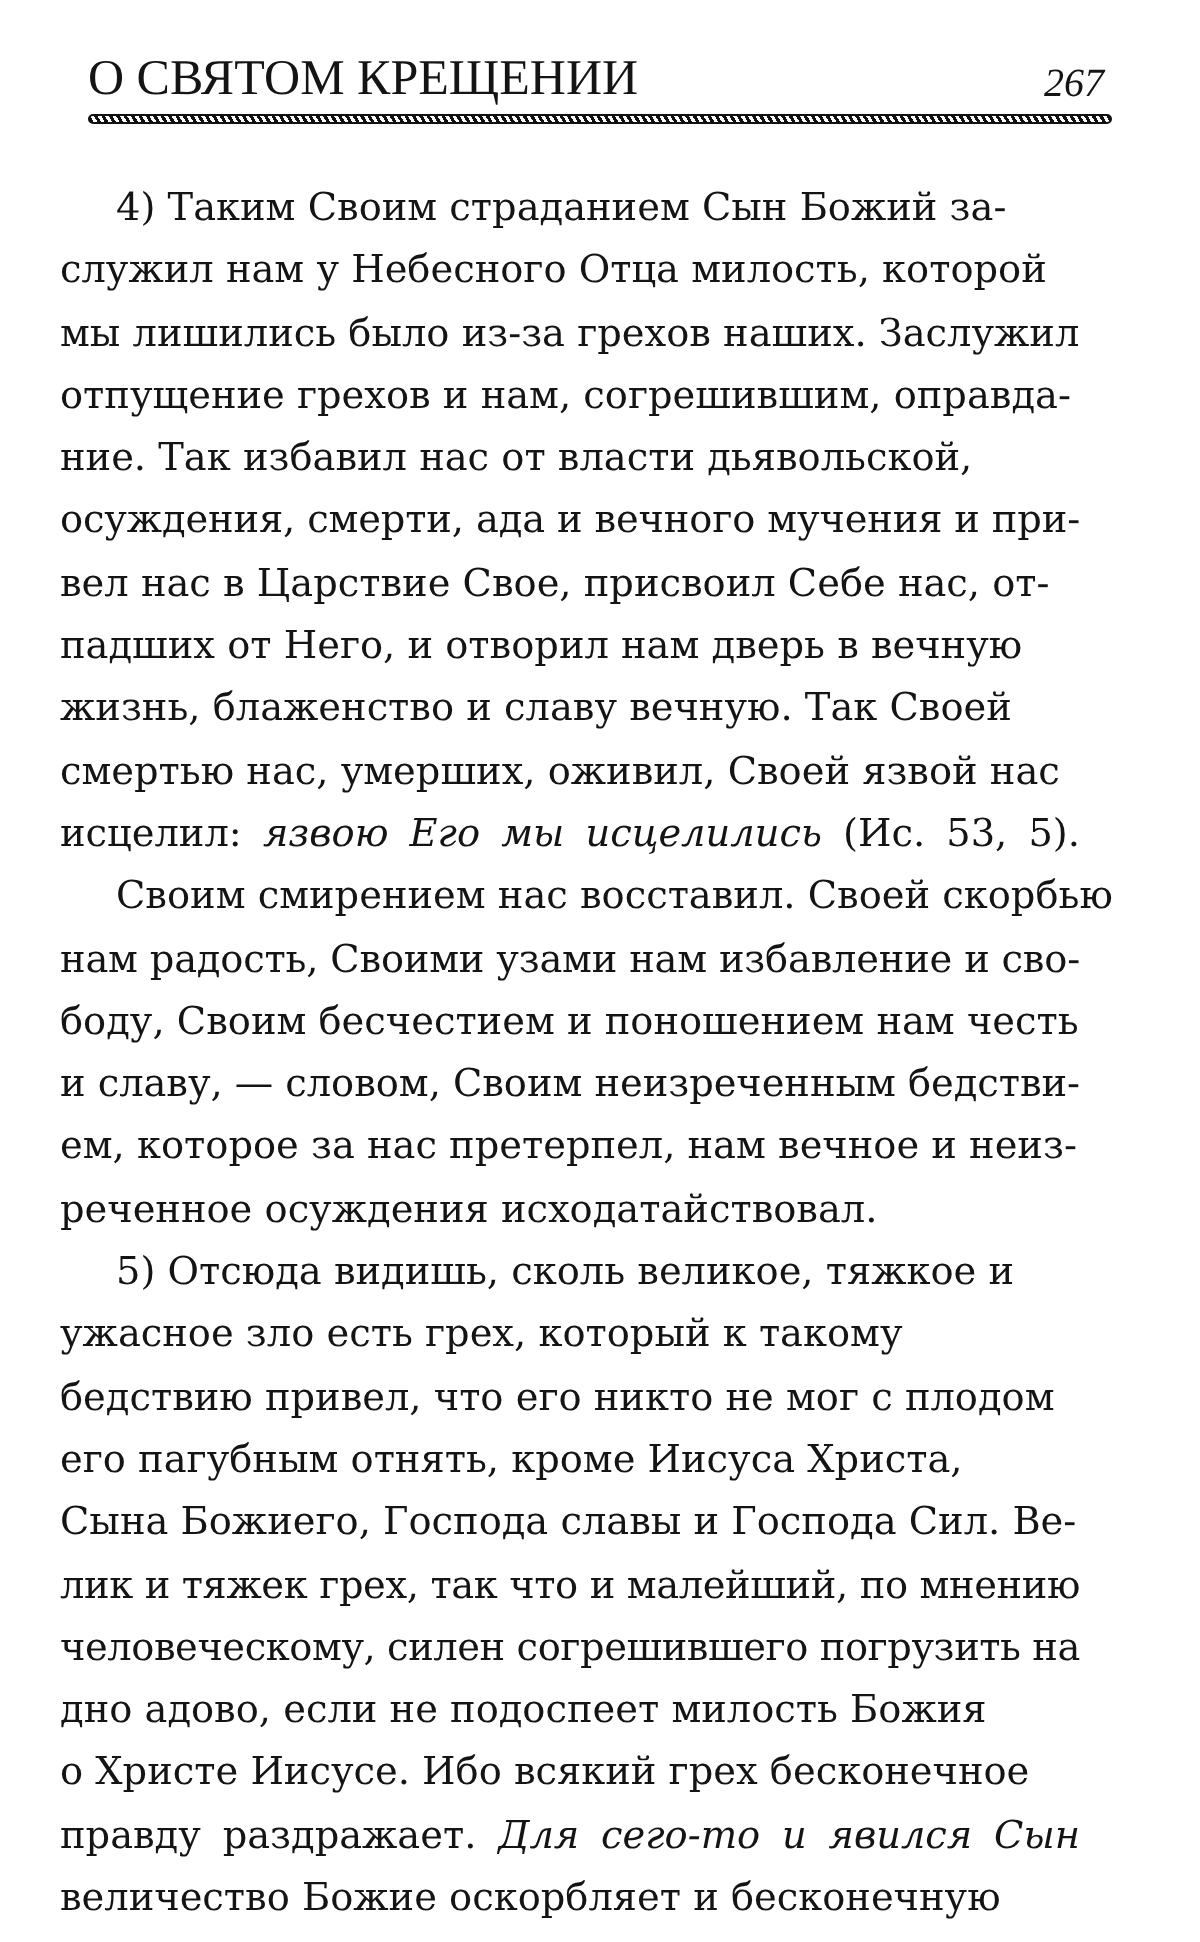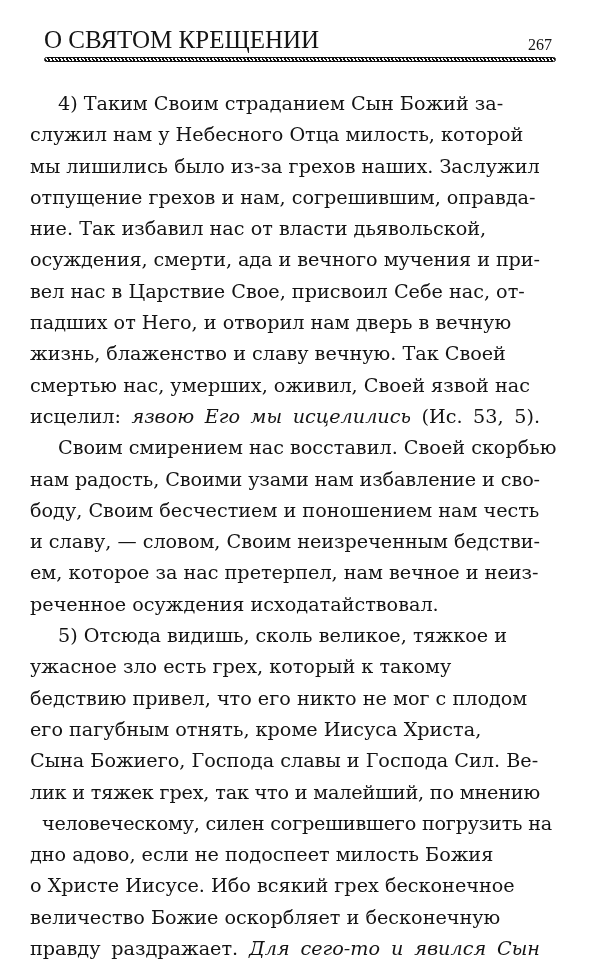--- a/index.html
+++ b/index.html
@@ -3,21 +3,21 @@
 <meta charset="utf-8">
 <style>
   html, body { margin: 0; padding: 0; background: #ffffff; }
   body { width: 600px; height: 971px; position: relative; overflow: hidden; color: #141414; }
   .header {
     position: absolute; left: 44px; right: 44px; top: 14px; height: 40px;
     display: flex; justify-content: space-between; align-items: flex-end;
     font-family: "Liberation Serif", serif; font-size: 22px; letter-spacing: 0px;
   }
   .header .title { font-size: 25px; }
-  .header .page-num { font-size: 16px; padding-right: 4px; }
+  .header .page-num { font-size: 20px; padding-right: 4px; font-style: italic; }
   .rope {
     position: absolute; left: 44px; width: 512px; top: 57px; height: 5px;
     border-radius: 3px;
     background:
       repeating-linear-gradient(60deg, #111 0px, #111 1.6px, #fff 1.6px, #fff 3.2px);
     border: 1px solid #111;
     box-sizing: border-box;
   }
   .text {
     position: absolute; left: 30px; width: 510px; top: 88px;
@@ -57,18 +57,18 @@
     <div class="line" style="word-spacing: 0px; text-align-last: left;">боду, Своим бесчестием и поношением нам честь</div>
     <div class="line" style="letter-spacing: -0.016644px;">и славу, — словом, Своим неизреченным бедстви-</div>
     <div class="line" style="word-spacing: 0px; text-align-last: left;">ем, которое за нас претерпел, нам вечное и неиз-</div>
     <div class="line last">реченное осуждения исходатайствовал.</div>
     <div class="line indent" style="word-spacing: 0px; text-align-last: left;">5) Отсюда видишь, сколь великое, тяжкое и</div>
     <div class="line" style="word-spacing: 0px; text-align-last: left;">ужасное зло есть грех, который к такому</div>
     <div class="line" style="word-spacing: 0px; text-align-last: left;">бедствию привел, что его никто не мог с плодом</div>
     <div class="line" style="word-spacing: 0px; text-align-last: left;">его пагубным отнять, кроме Иисуса Христа,</div>
     <div class="line" style="word-spacing: 0px; text-align-last: left;">Сына Божиего, Господа славы и Господа Сил. Ве-</div>
     <div class="line" style="letter-spacing: -0.182513px;">лик и тяжек грех, так что и малейший, по мнению</div>
-    <div class="line" style="letter-spacing: -0.20822px; margin-left: 12px;">человеческому, силен согрешившего погрузить на</div>
+    <div class="line" style="letter-spacing: -0.20822px;">человеческому, силен согрешившего погрузить на</div>
     <div class="line" style="word-spacing: 0px; text-align-last: left;">дно адово, если не подоспеет милость Божия</div>
     <div class="line" style="word-spacing: 0px; text-align-last: left;">о Христе Иисусе. Ибо всякий грех бесконечное</div>
+    <div class="line" style="letter-spacing: -0.000363372px;"><span>правду раздражает. </span><span class="it">Для сего-то и явился Сын</span><span></span></div>
     <div class="line" style="word-spacing: 0px; text-align-last: left;">величество Божие оскорбляет и бесконечную</div>
-    <div class="line" style="letter-spacing: -0.000363372px;"><span>правду раздражает. </span><span class="it">Для сего-то и явился Сын</span><span></span></div>
   </div>
 
 </body></html>

